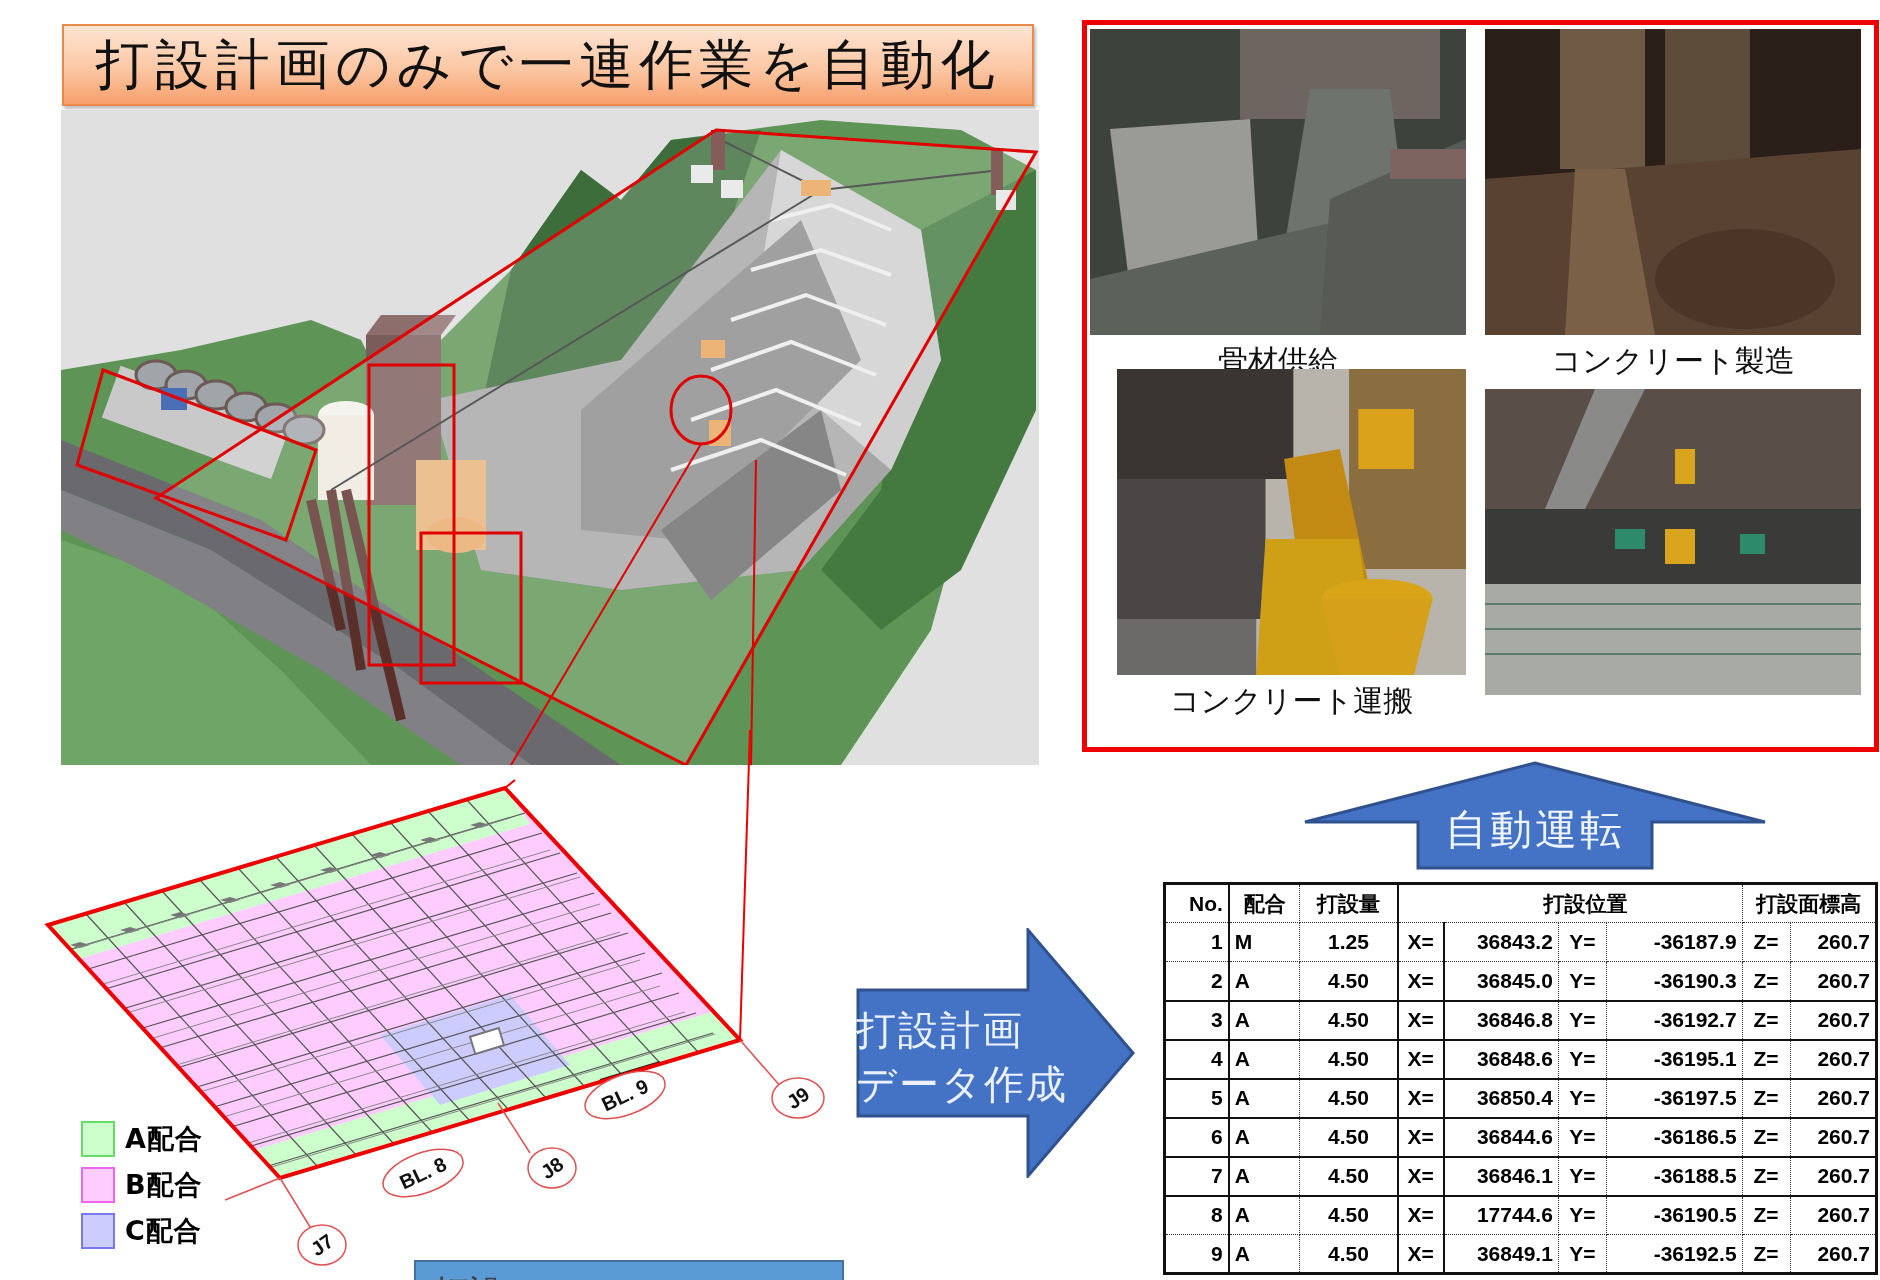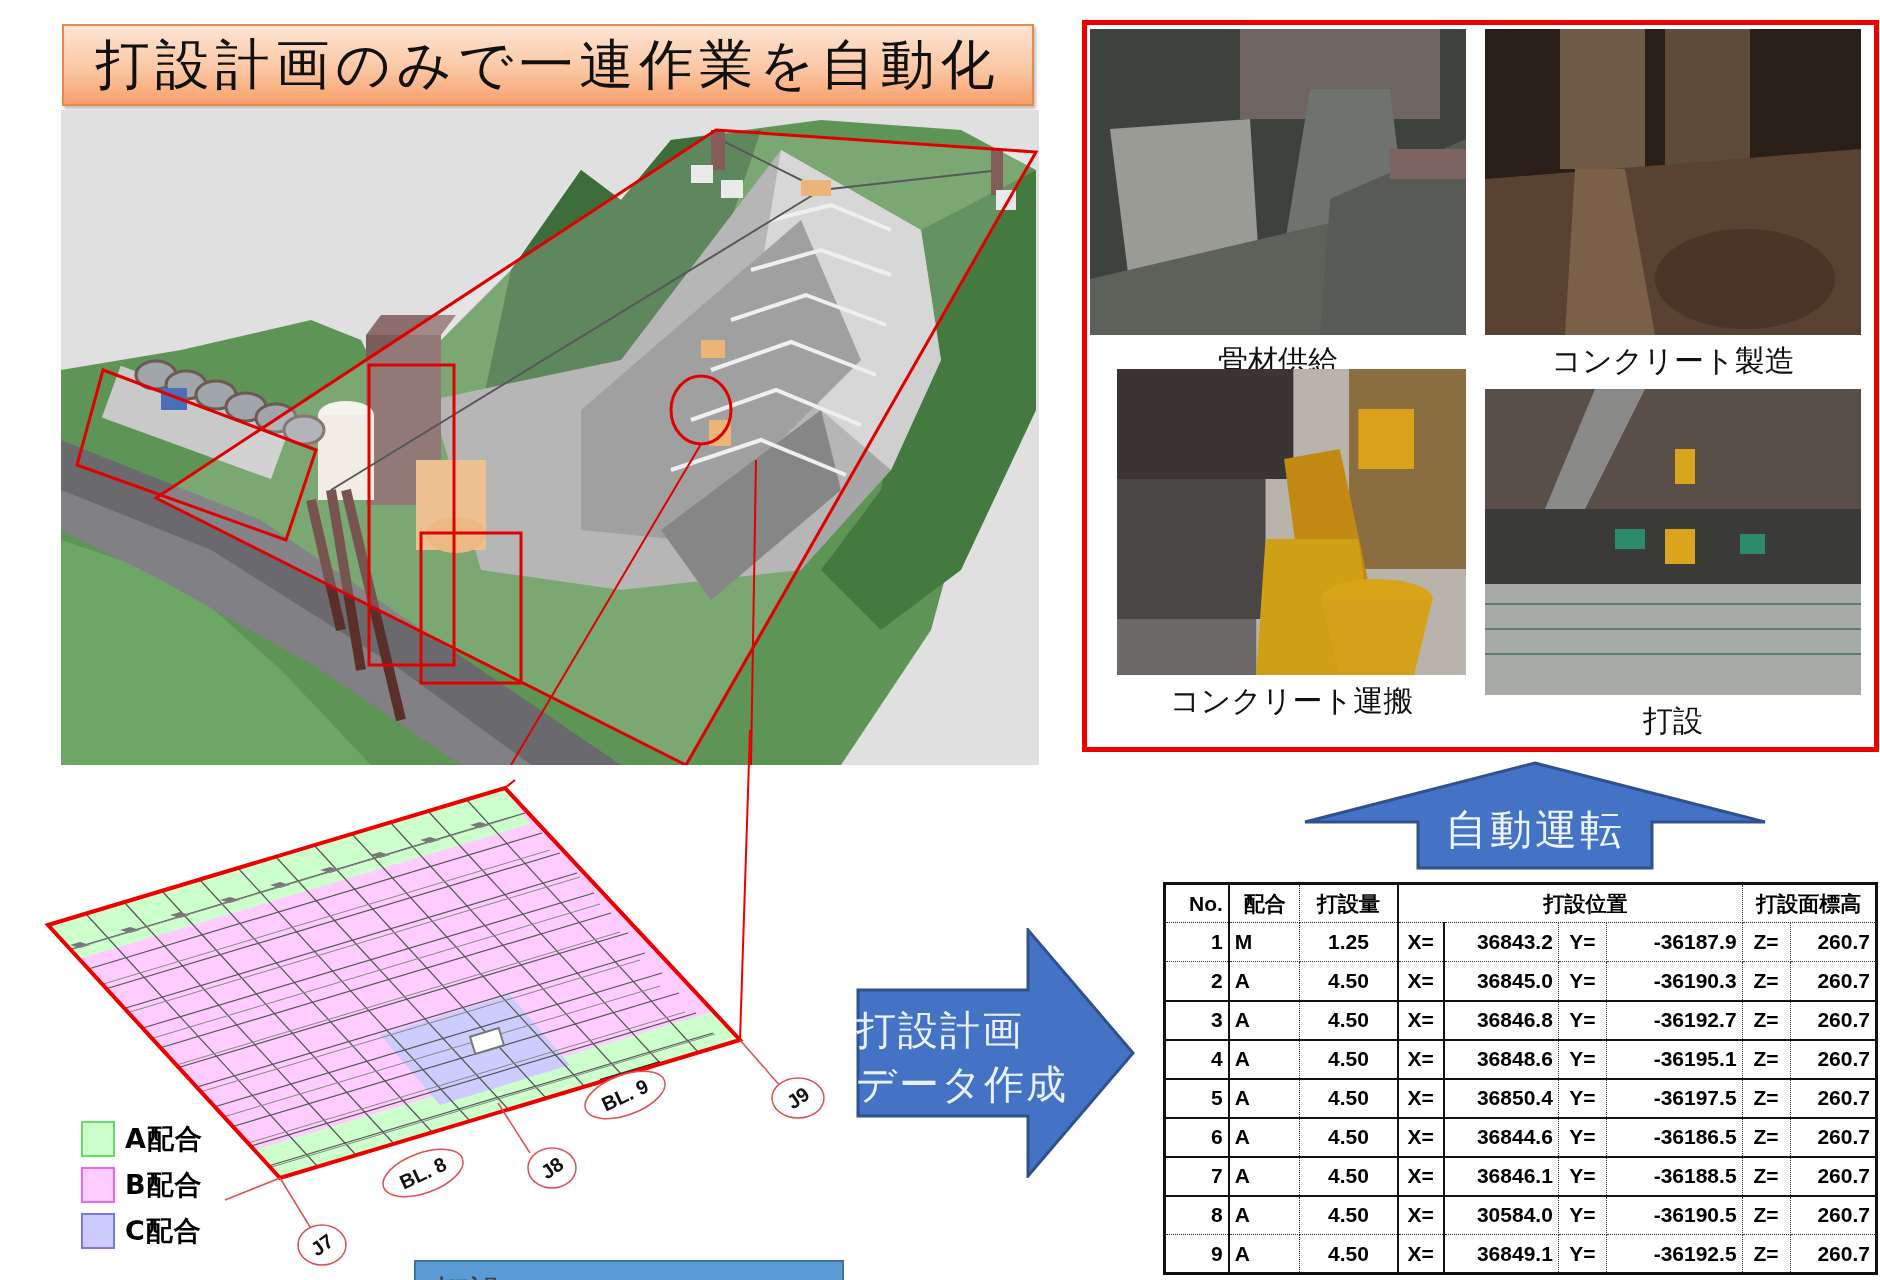--- a/index.html
+++ b/index.html
@@ -237,21 +237,20 @@
           <line x1="0" y1="215" x2="376" y2="215"></line>
           <line x1="0" y1="240" x2="376" y2="240"></line>
           <line x1="0" y1="265" x2="376" y2="265"></line>
         </g>
         <rect x="190" y="60" width="20" height="35" fill="#d8a51c"></rect>
         <rect x="180" y="140" width="30" height="35" fill="#d8a51c"></rect>
         <rect x="130" y="140" width="30" height="20" fill="#2d8a6a"></rect>
         <rect x="255" y="145" width="25" height="20" fill="#2d8a6a"></rect>
       </svg>
     </div>
-    <div class="photo-caption">打設</div>
   </div>
 </div>
 
 <div class="up-arrow">
   <svg viewBox="0 0 470 112" preserveAspectRatio="none">
     <polygon points="235,3 465,62 352,62 352,108 118,108 118,62 5,62" fill="#4472c4" stroke="#2f528f" stroke-width="3"></polygon>
   </svg>
 </div>
 <div class="up-arrow-text">自動運転</div>
 
@@ -461,21 +460,21 @@
     <td class="c-yl">Y=</td>
     <td class="c-yv">-36188.5</td>
     <td class="c-zl">Z=</td>
     <td class="c-zv">260.7</td>
   </tr>
       <tr>
     <td class="c-no">8</td>
     <td class="c-mix">A</td>
     <td class="c-vol">4.50</td>
     <td class="c-xl">X=</td>
-    <td class="c-xv">30584.0</td>
+    <td class="c-xv">17744.6</td>
     <td class="c-yl">Y=</td>
     <td class="c-yv">-36190.5</td>
     <td class="c-zl">Z=</td>
     <td class="c-zv">260.7</td>
   </tr>
       <tr>
     <td class="c-no">9</td>
     <td class="c-mix">A</td>
     <td class="c-vol">4.50</td>
     <td class="c-xl">X=</td>

